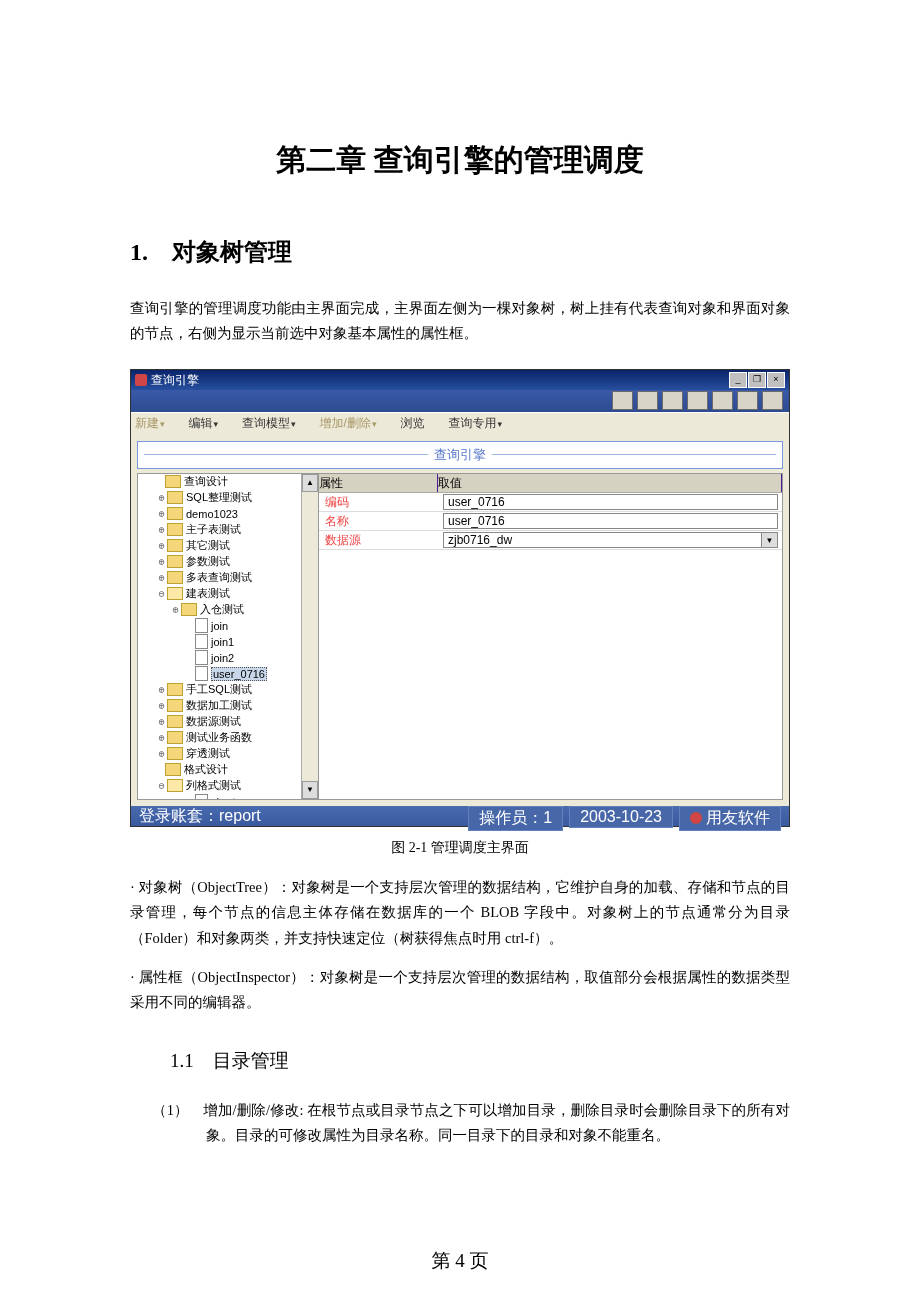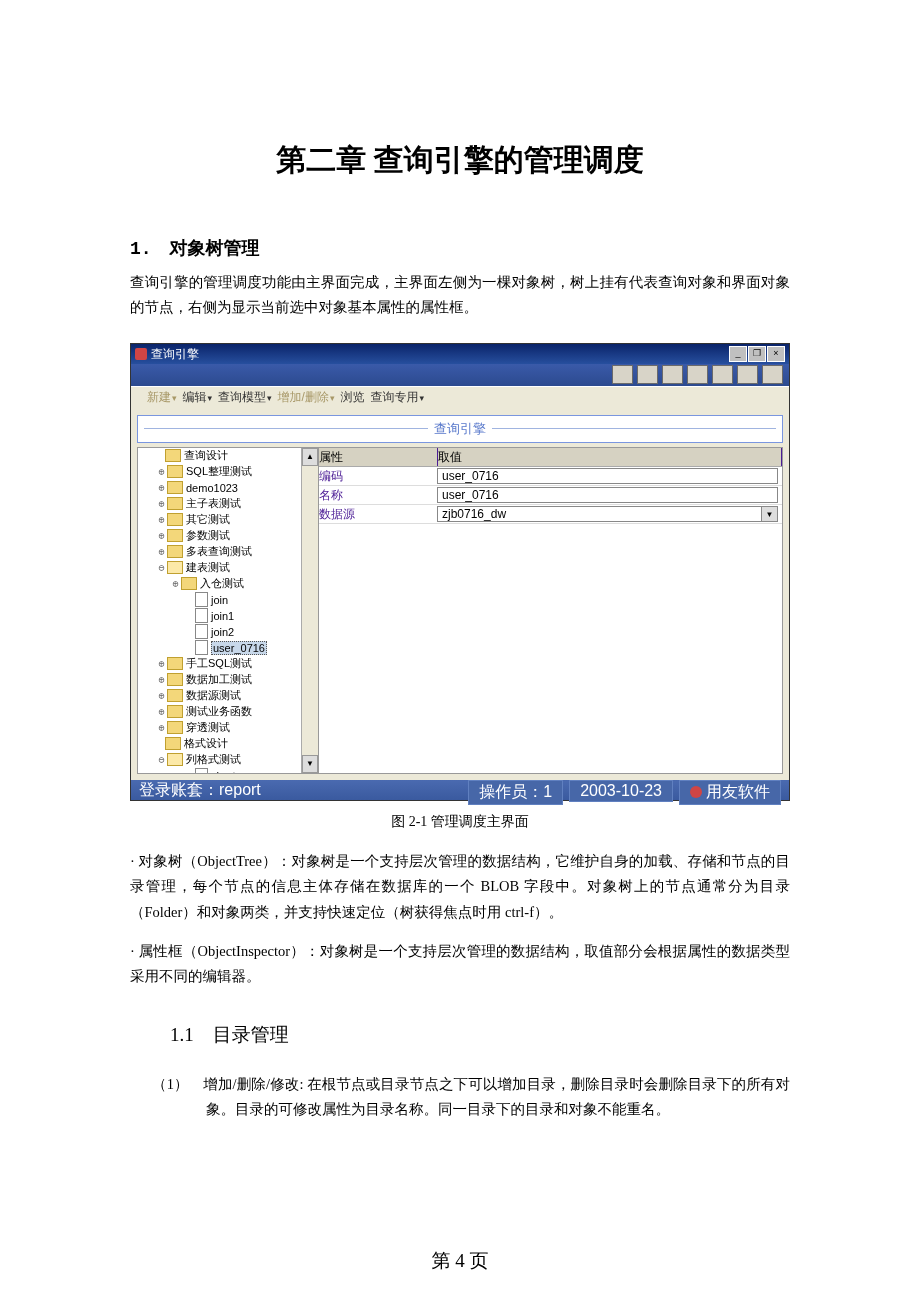--- a/index.html
+++ b/index.html
@@ -1,34 +1,34 @@
 <!DOCTYPE html>
 <html><head>
 <meta charset="utf-8">
 <style>
 body{margin:0;background:#fff;font-family:"SimSun","Songti SC",serif;color:#000}
 .page{width:920px;min-height:1302px;margin:0 auto;padding:140px 130px 60px;box-sizing:border-box;position:relative}
 .h1{font-size:30px;text-align:center;font-weight:bold;margin-bottom:55px;font-family:"SimSun",serif}
-.h2{font-size:18px;font-weight:bold;margin-bottom:10px;font-family:Liberation Mono, monospace}
+.h2{font-size:24px;font-weight:bold;margin-bottom:28px;font-family:Liberation Serif, serif}
 .h3{font-size:19px;margin:32px 0 24px 40px;font-family:"SimSun",serif}
 .body-text{font-size:14.5px;line-height:1.75;margin-bottom:8px;text-align:justify}
 .point{font-size:14.5px;line-height:1.75;margin:14px 0;text-align:justify}
 .numbered{font-size:14.5px;line-height:1.75;margin:10px 0;padding-left:76px;text-indent:-54px;text-align:justify}
 .caption{text-align:center;font-size:14px;margin:12px 0 18px}
 .pagenum{position:absolute;bottom:28px;left:0;right:0;text-align:center;font-size:19px}
 
 .shot{border:1px solid #333;margin:22px 0 6px;font-family:"SimSun","Microsoft YaHei",Arial,sans-serif;font-size:11px;background:#ece9d8}
 .titlebar{background:linear-gradient(#0a246a,#274f9e);color:#fff;height:20px;line-height:20px;padding:0 4px;font-size:12px;display:flex;justify-content:space-between;align-items:center}
 .tb-left{display:flex;align-items:center;gap:4px}
 .tb-icon{width:12px;height:12px;background:#d04545;border-radius:2px}
 .winctl{display:flex;gap:1px}
 .winctl span{width:16px;height:14px;background:#c0c0c0;border:1px solid #fff;display:flex;align-items:center;justify-content:center;color:#000;font-size:9px;line-height:1}
 .toolbar{background:linear-gradient(#3a5aa9,#2c4a8f);height:22px;display:flex;justify-content:flex-end;align-items:center;padding:0 6px;gap:4px}
 .tbicon{width:19px;height:17px;background:#d8d4c8;border:1px solid #6a6a6a}
-.menubar{background:#ece9d8;height:22px;display:flex;align-items:center;padding:0 16px;gap:6px;border-top:1px solid #fff;font-size:12px}
+.menubar{background:#ece9d8;height:22px;display:flex;align-items:center;padding:0 4px;gap:24px;border-top:1px solid #fff;font-size:12px}
 .menubar .mitem{color:#333}
 .menubar .mdis{color:#a89868}
 .drop{font-size:9px;margin-left:1px}
 .banner{background:#fff;border:1px solid #7a96df;margin:6px 6px 4px;height:26px;display:flex;align-items:center;justify-content:center;color:#5a7acc;font-size:13px}
 .banner .line{flex:1;height:1px;background:#a0b4e0;margin:0 6px}
 .split{display:flex;margin:0 6px 6px;border:1px solid #999;background:#fff}
 .tree{width:180px;border-right:1px solid #999;background:#fff;position:relative;height:325px;overflow:hidden}
 .tree .sb{position:absolute;right:0;top:0;width:16px;height:100%;background:#ece9d8;border-left:1px solid #aaa}
 .tree .sb .arr{height:16px;background:#ddd;border:1px solid #999;display:flex;align-items:center;justify-content:center;font-size:8px}
 .tree .sb .arr.bot{position:absolute;bottom:0;left:0;right:0}
@@ -37,21 +37,21 @@
 .fold{width:14px;height:11px;background:#f3d77a;border:1px solid #c0a030;margin-right:3px}
 .fold.open{background:#fce9a8}
 .file{width:11px;height:13px;background:#fff;border:1px solid #888;margin-right:3px}
 .in1{padding-left:18px}.in2{padding-left:32px}.in3{padding-left:46px}
 .sel{background:#c8d8ea;border:1px dotted #555;padding:0 1px}
 .props{flex:1;background:#fff}
 .phead{display:flex;background:#d6d2c2;height:18px;border-bottom:1px solid #aaa;font-size:12px}
 .phead div{border-right:1px solid #4c1d95;text-align:left;line-height:18px}
 .pc1{width:118px}.pc2{flex:1}
 .prow{display:flex;height:18px;border-bottom:1px solid #ddd;font-size:12px}
-.prow .lbl{width:118px;line-height:18px;color:#4c1d95}
+.prow .lbl{width:118px;padding-left:6px;line-height:18px;color:#ef4444}
 .prow .val{flex:1;border:1px solid #888;margin:1px 4px 1px 0;padding-left:4px;line-height:15px;background:#fff;position:relative}
 .prow .dd{position:absolute;right:0;top:0;width:15px;height:100%;background:#ddd;border-left:1px solid #888;text-align:center;font-size:8px;line-height:15px}
 .status{background:linear-gradient(#4a6ab0,#3a5a9f);color:#fff;height:20px;display:flex;align-items:flex-start;font-size:16px;padding:0 8px}
 .status .sp{flex:1}
 .status .cell{border:1px solid #6080c0;padding:1px 10px;margin-left:6px;background:#4767a8}
 .status .logo{width:12px;height:12px;background:#d04545;border-radius:6px;margin-right:4px}
 </style>
 </head>
 <body>
 

